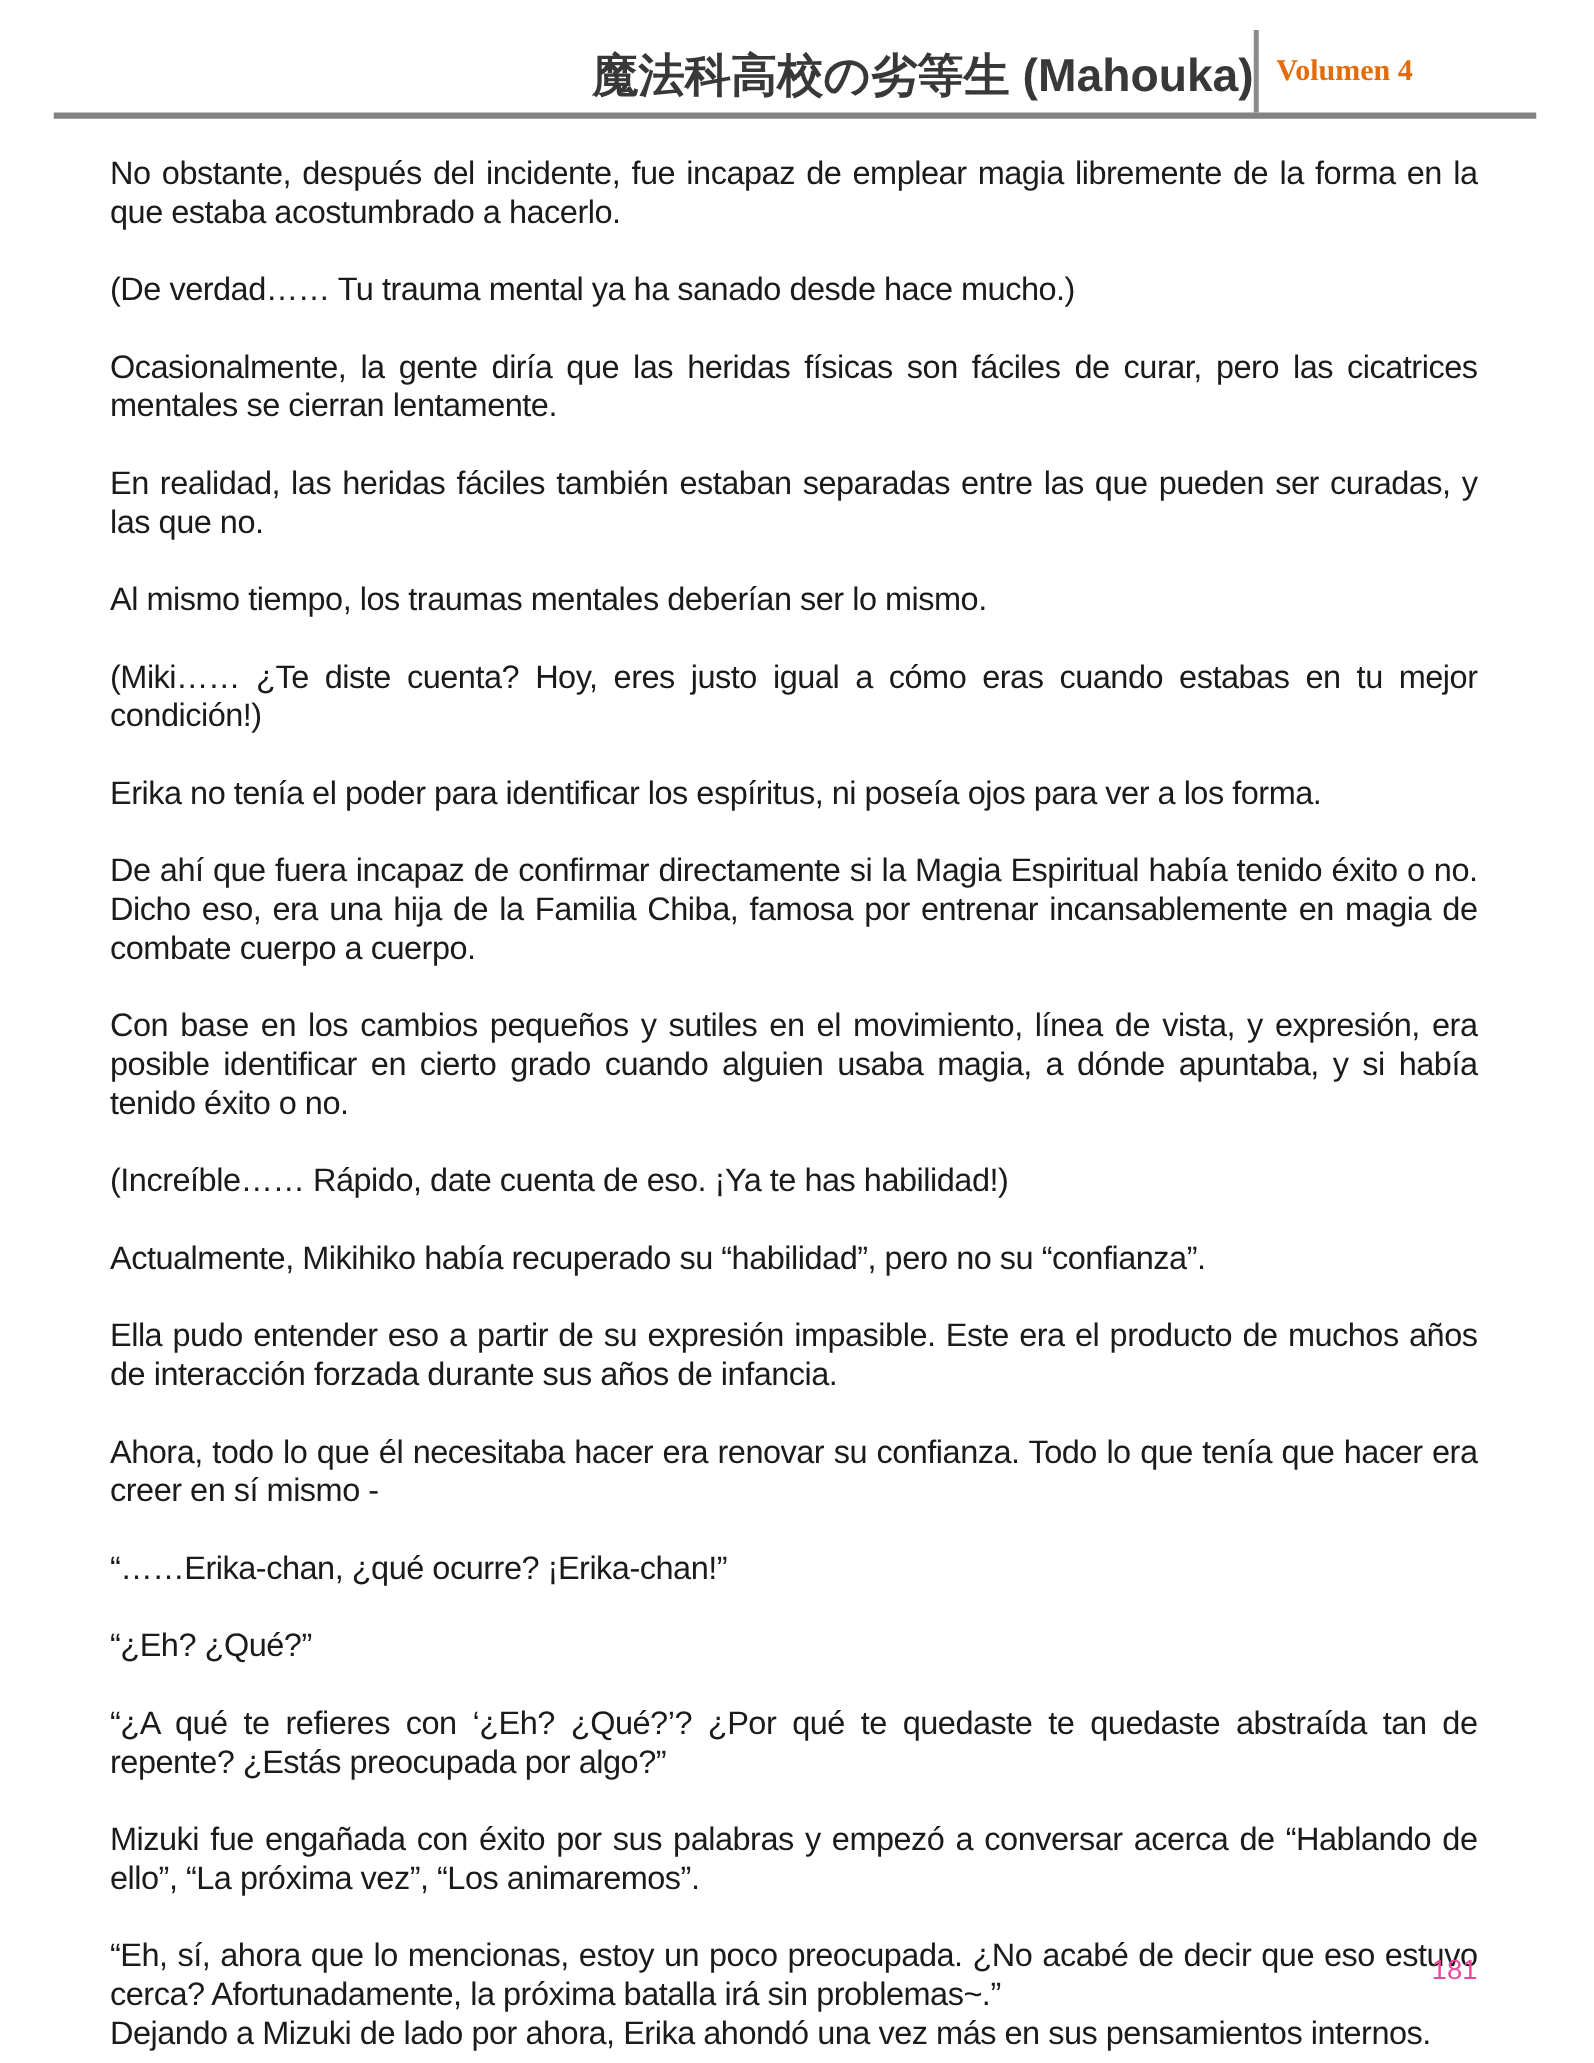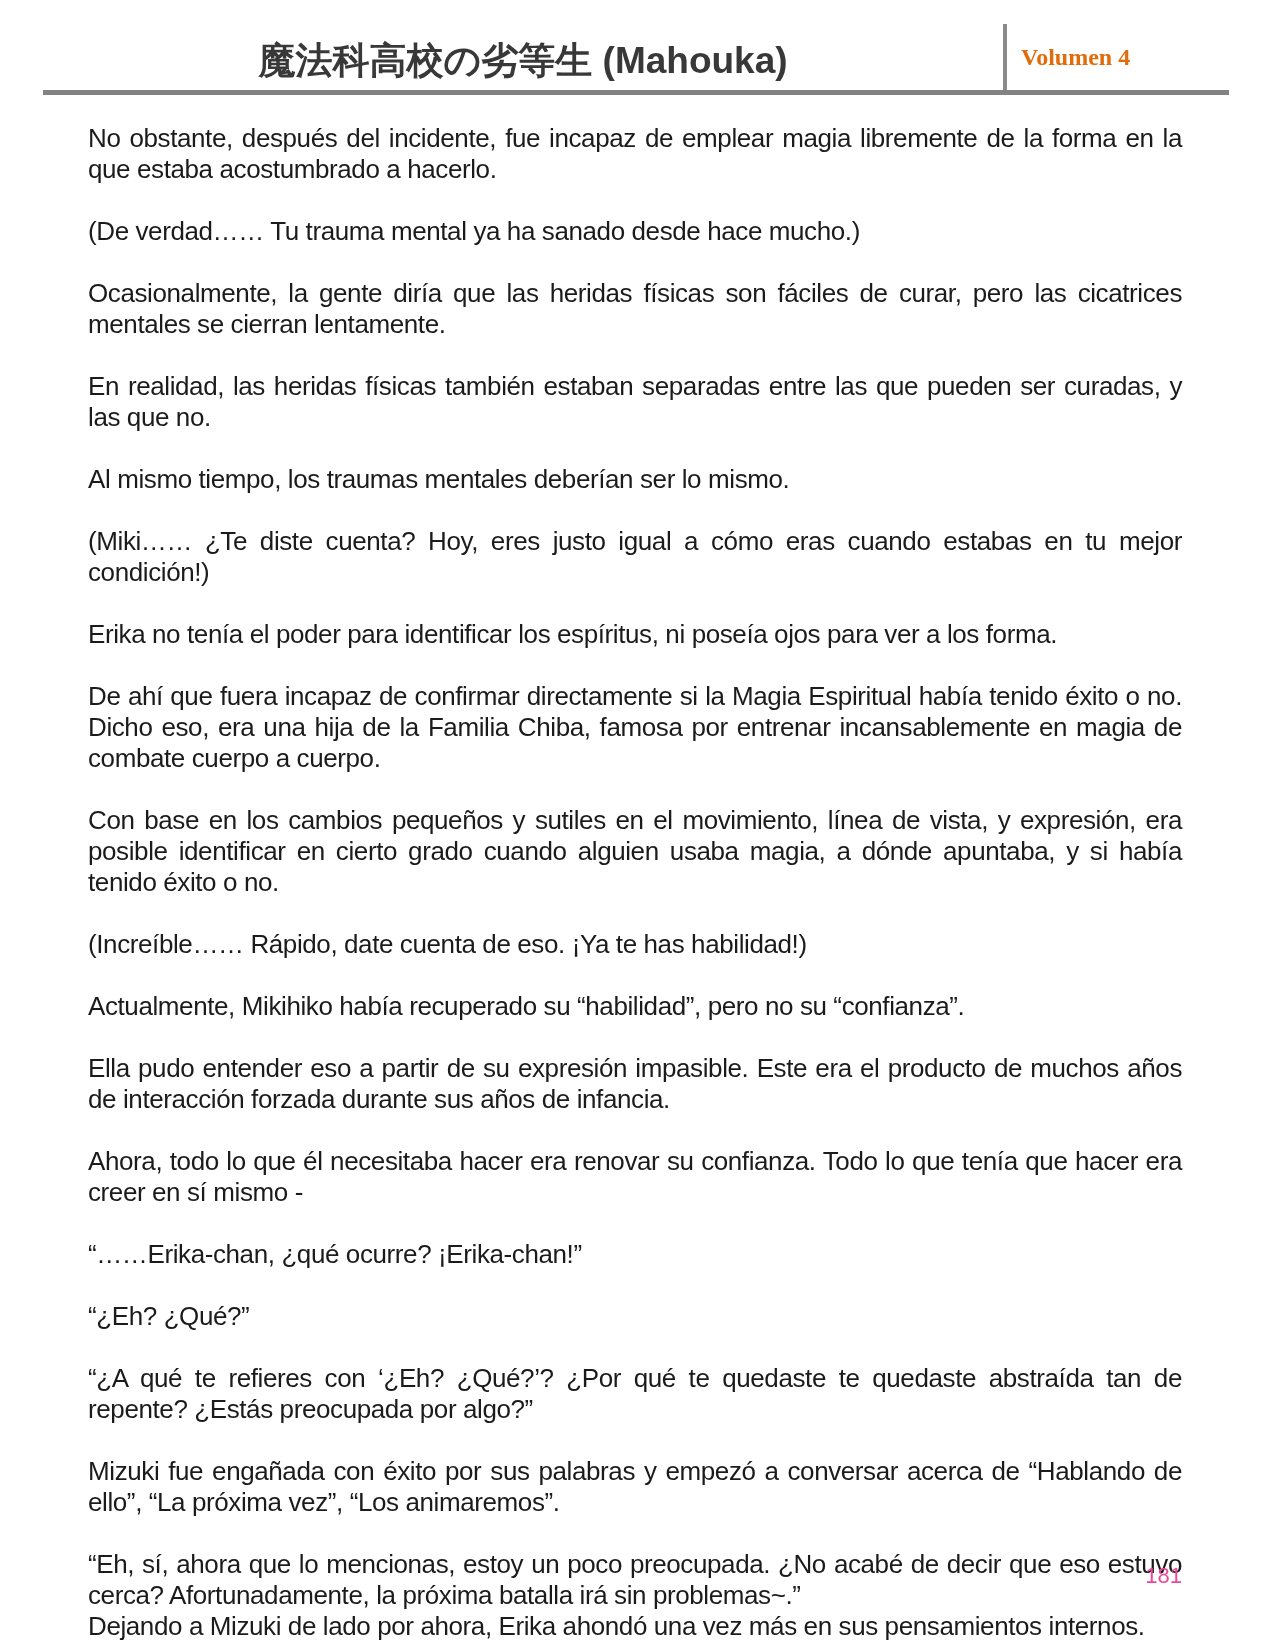--- a/index.html
+++ b/index.html
@@ -29,21 +29,21 @@
     width: 1186px;
     height: 66px;
     border-bottom: 5px solid #828282;
     display: flex;
     align-items: stretch;
     box-sizing: content-box;
   }
   .header-title-cell {
     width: 960px;
     display: flex;
-    justify-content: center;
+    justify-content: flex-end;
     align-items: flex-end;
     padding-bottom: 4px;
     box-sizing: border-box;
   }
   .doc-title {
     font-size: 37px;
     font-weight: bold;
     color: #383838;
     white-space: nowrap;
     letter-spacing: 0px;
@@ -106,21 +106,21 @@
     </div>
     <div class="header-volume-cell">
       <span class="volume-label">Volumen 4</span>
     </div>
   </header>
 
   <main class="doc-body" id="doc-body">
       <p class="para">No obstante, después del incidente, fue incapaz de emplear magia libremente de la forma en la que estaba acostumbrado a hacerlo.</p>
       <p class="para">(De verdad…… Tu trauma mental ya ha sanado desde hace mucho.)</p>
       <p class="para">Ocasionalmente, la gente diría que las heridas físicas son fáciles de curar, pero las cicatrices mentales se cierran lentamente.</p>
-      <p class="para">En realidad, las heridas físicas también estaban separadas entre las que pueden ser curadas, y las que no.</p>
+      <p class="para">En realidad, las heridas fáciles también estaban separadas entre las que pueden ser curadas, y las que no.</p>
       <p class="para">Al mismo tiempo, los traumas mentales deberían ser lo mismo.</p>
       <p class="para">(Miki…… ¿Te diste cuenta? Hoy, eres justo igual a cómo eras cuando estabas en tu mejor condición!)</p>
       <p class="para">Erika no tenía el poder para identificar los espíritus, ni poseía ojos para ver a los forma.</p>
       <p class="para">De ahí que fuera incapaz de confirmar directamente si la Magia Espiritual había tenido éxito o no. Dicho eso, era una hija de la Familia Chiba, famosa por entrenar incansablemente en magia de combate cuerpo a cuerpo.</p>
       <p class="para">Con base en los cambios pequeños y sutiles en el movimiento, línea de vista, y expresión, era posible identificar en cierto grado cuando alguien usaba magia, a dónde apuntaba, y si había tenido éxito o no.</p>
       <p class="para">(Increíble…… Rápido, date cuenta de eso. ¡Ya te has habilidad!)</p>
       <p class="para">Actualmente, Mikihiko había recuperado su “habilidad”, pero no su “confianza”.</p>
       <p class="para">Ella pudo entender eso a partir de su expresión impasible. Este era el producto de muchos años de interacción forzada durante sus años de infancia.</p>
       <p class="para">Ahora, todo lo que él necesitaba hacer era renovar su confianza. Todo lo que tenía que hacer era creer en sí mismo -</p>
       <p class="para">“……Erika-chan, ¿qué ocurre? ¡Erika-chan!”</p>

